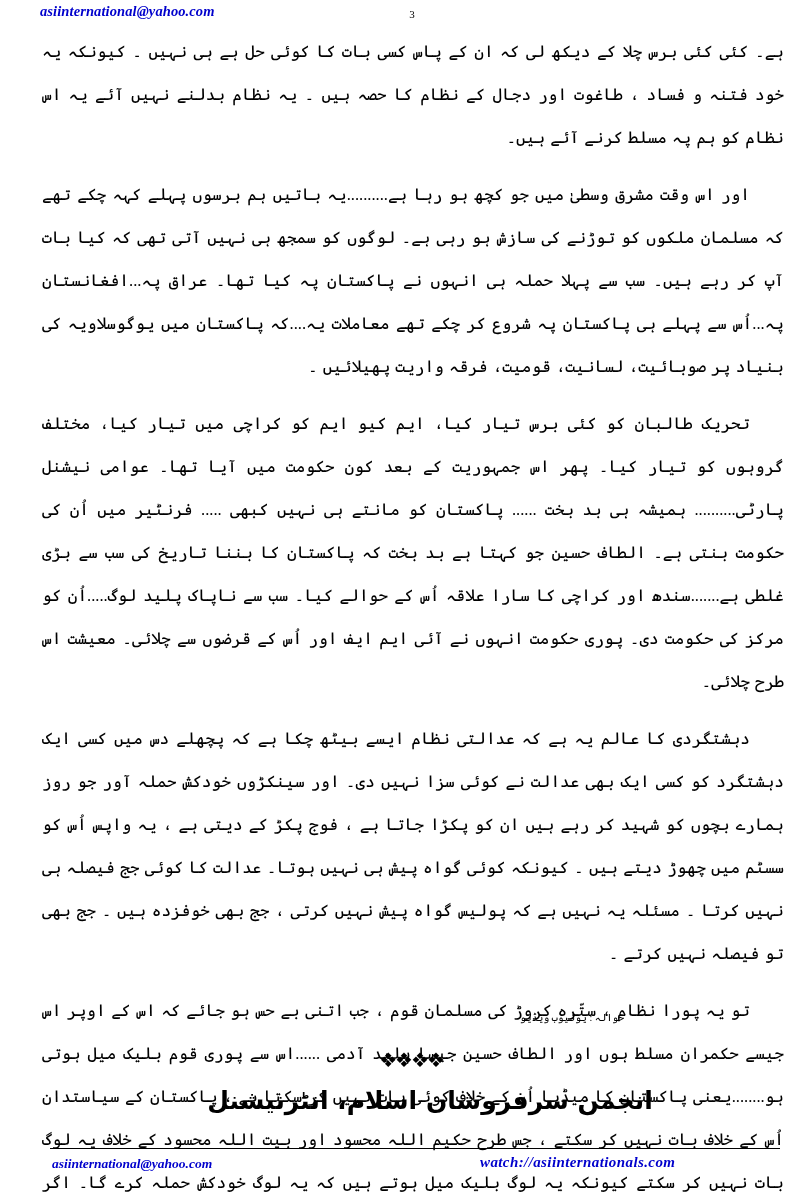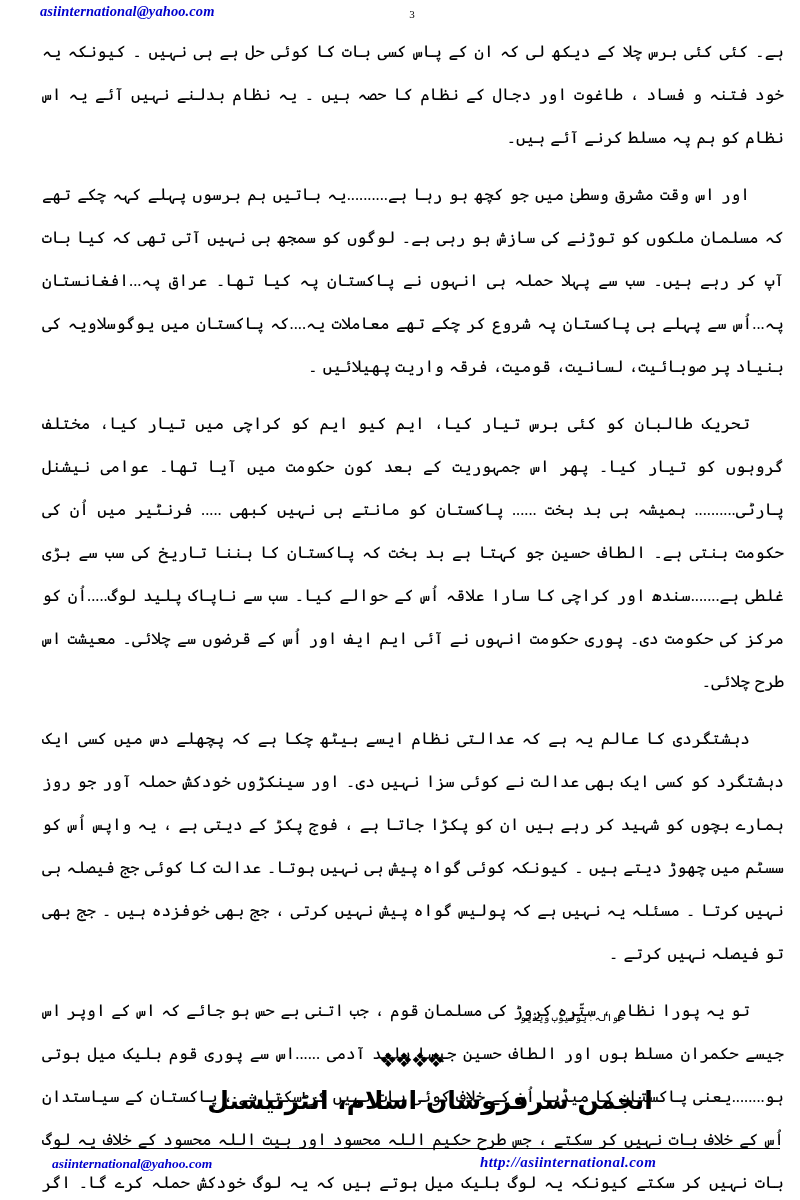--- a/index.html
+++ b/index.html
@@ -234,16 +234,16 @@
 
   <div class="ornaments">
     <span class="orn">❖</span><span class="orn">❖</span><span class="orn">❖</span><span class="orn">❖</span>
   </div>
 
   <div class="org-name">انجمن سرفروشان اسلام، انٹرنیشنل</div>
 
   <div class="page-footer">
     <div class="footer-rule"></div>
     <span class="footer-email">asiinternational@yahoo.com</span>
-    <span class="footer-site">http://asiinternational.com</span>
+    <span class="footer-site">watch://asiinternationals.com</span>
   </div>
 
 </div>
 
 </body></html>

